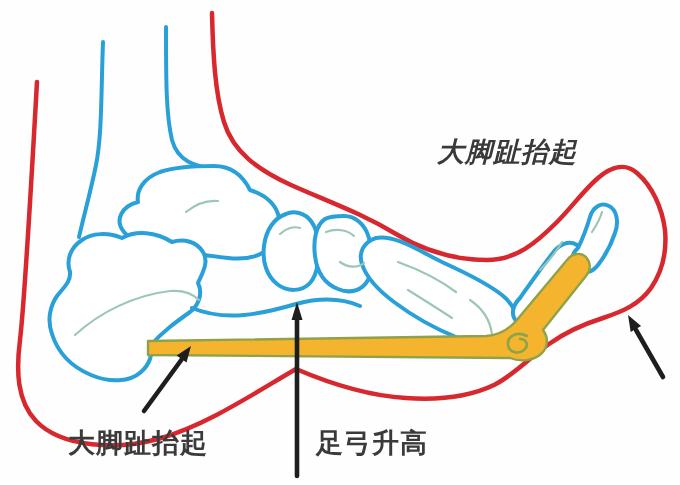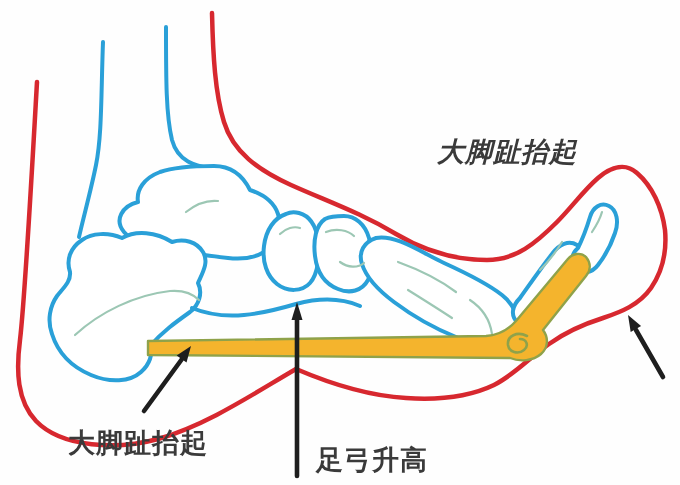--- a/index.html
+++ b/index.html
@@ -24,21 +24,21 @@
     font-size: 27px;
     font-weight: 600;
     letter-spacing: 1px;
     color: #3a3a3a;
     white-space: nowrap;
     line-height: 1.1;
     user-select: none;
   }
   .label-big-toe  { left: 437px; top: 138px; font-style: italic; }
   .label-fascia   { left: 68px;  top: 429px; }
-  .label-arch     { left: 316px; top: 446px; text-align: center; }
+  .label-arch     { left: 316px; top: 429px; text-align: center; }
 </style>
 </head>
 <body>
 
 <div class="stage">
 
   <svg width="680" height="485" viewBox="0 0 680 485">
 
     <path fill="none" stroke-width="4.5" stroke-linecap="round" stroke-linejoin="round" d="M 212,13
              C 213,55 215,93 224,122

